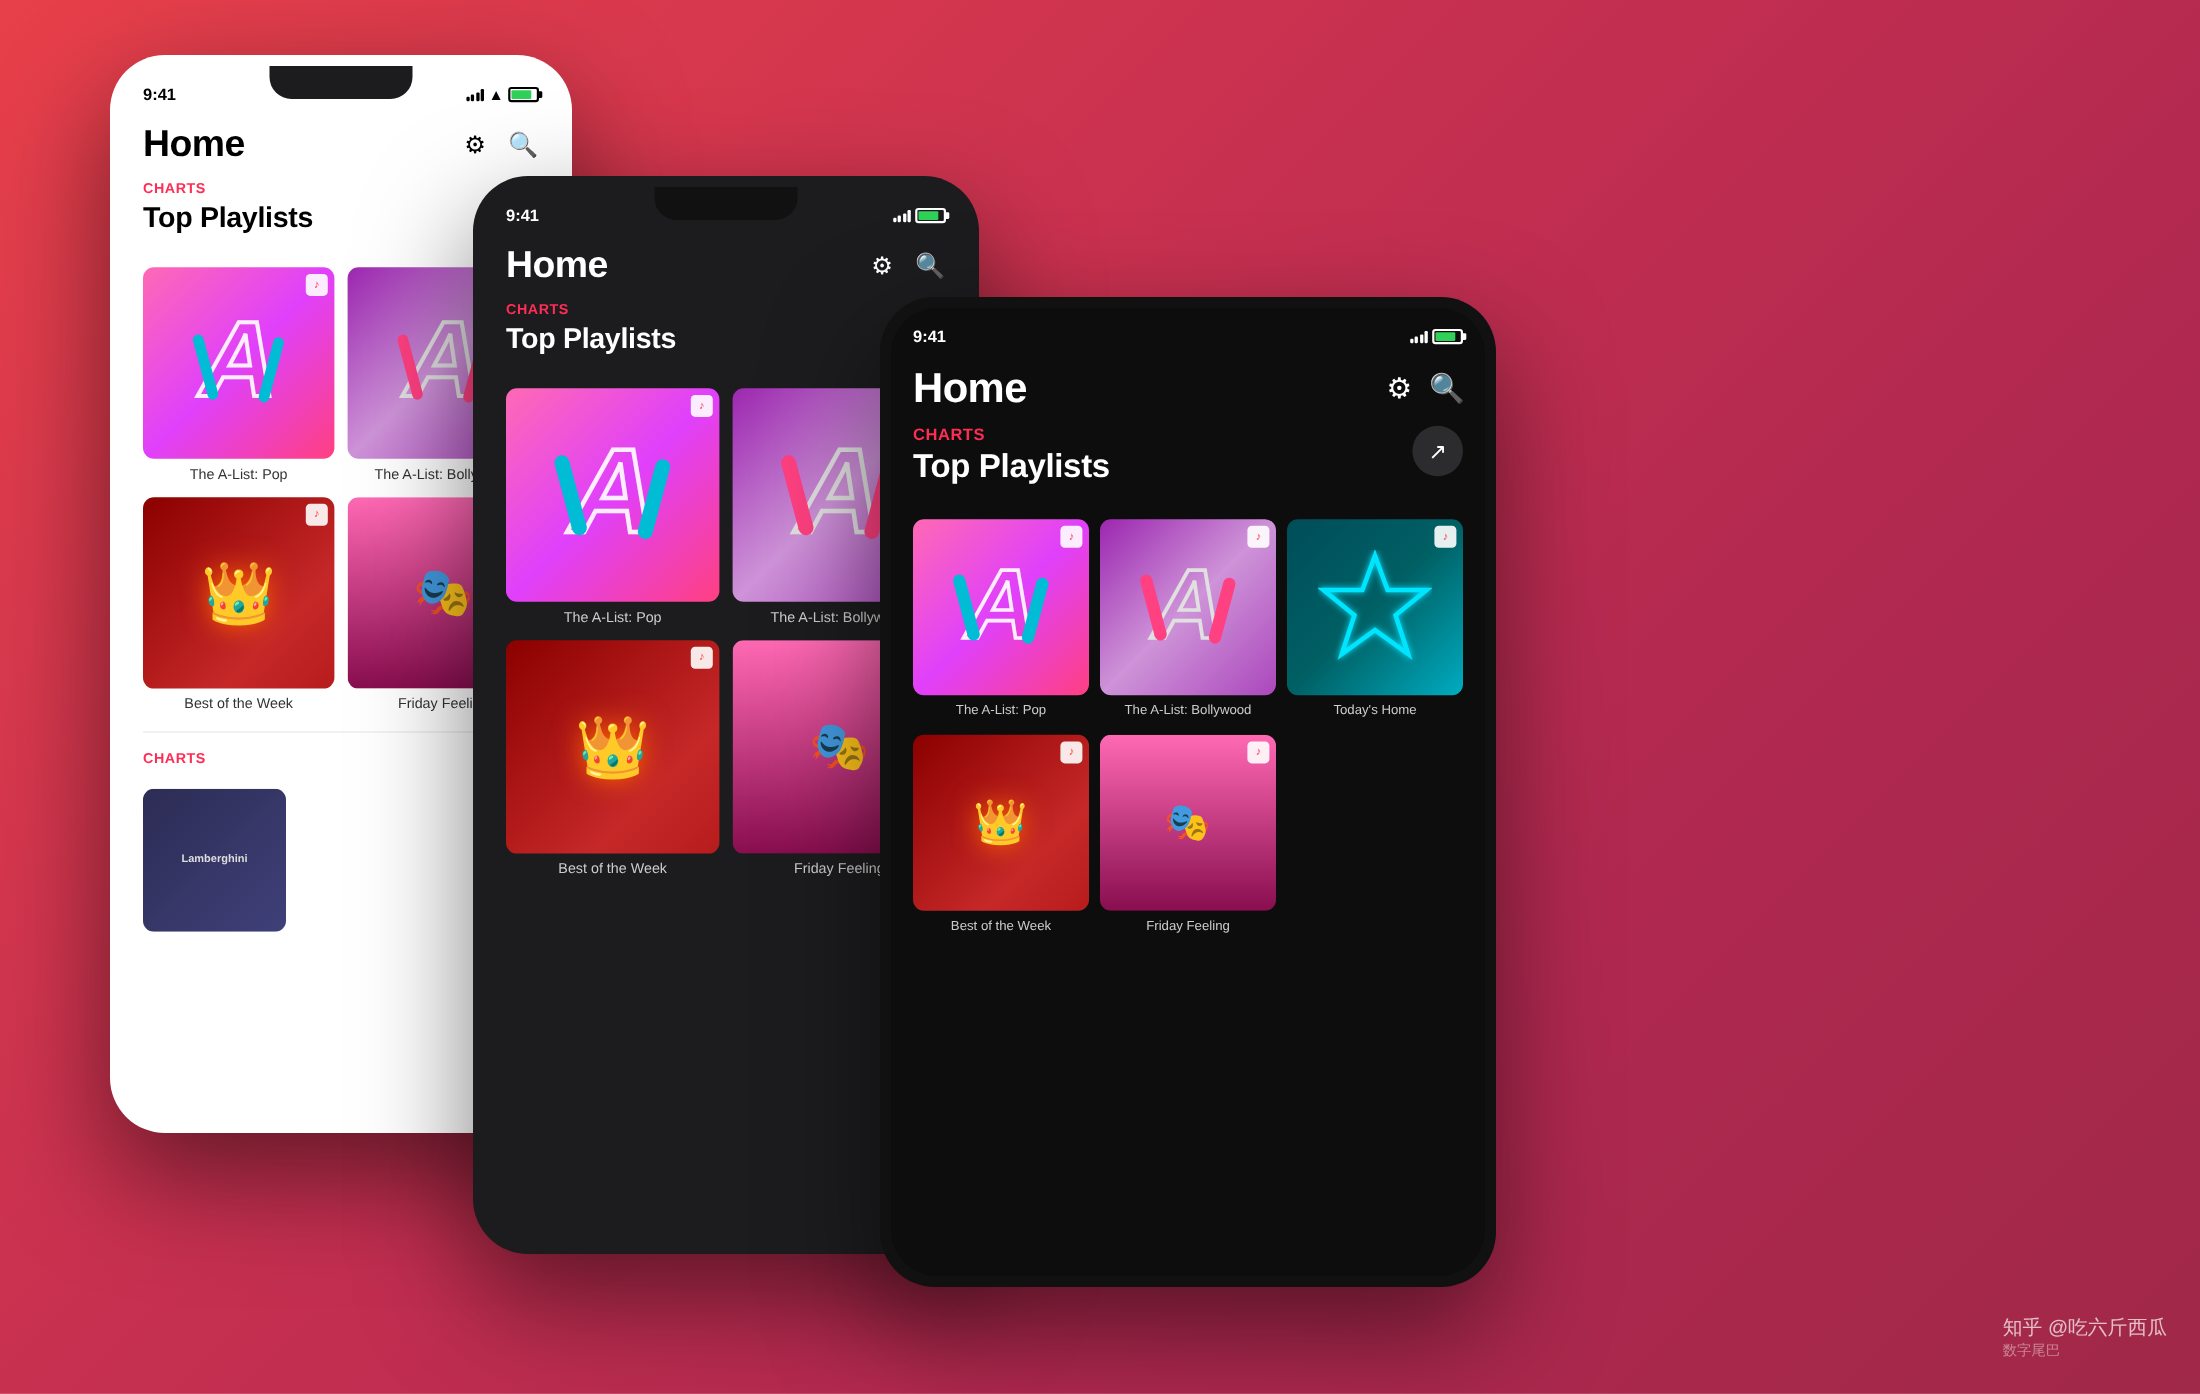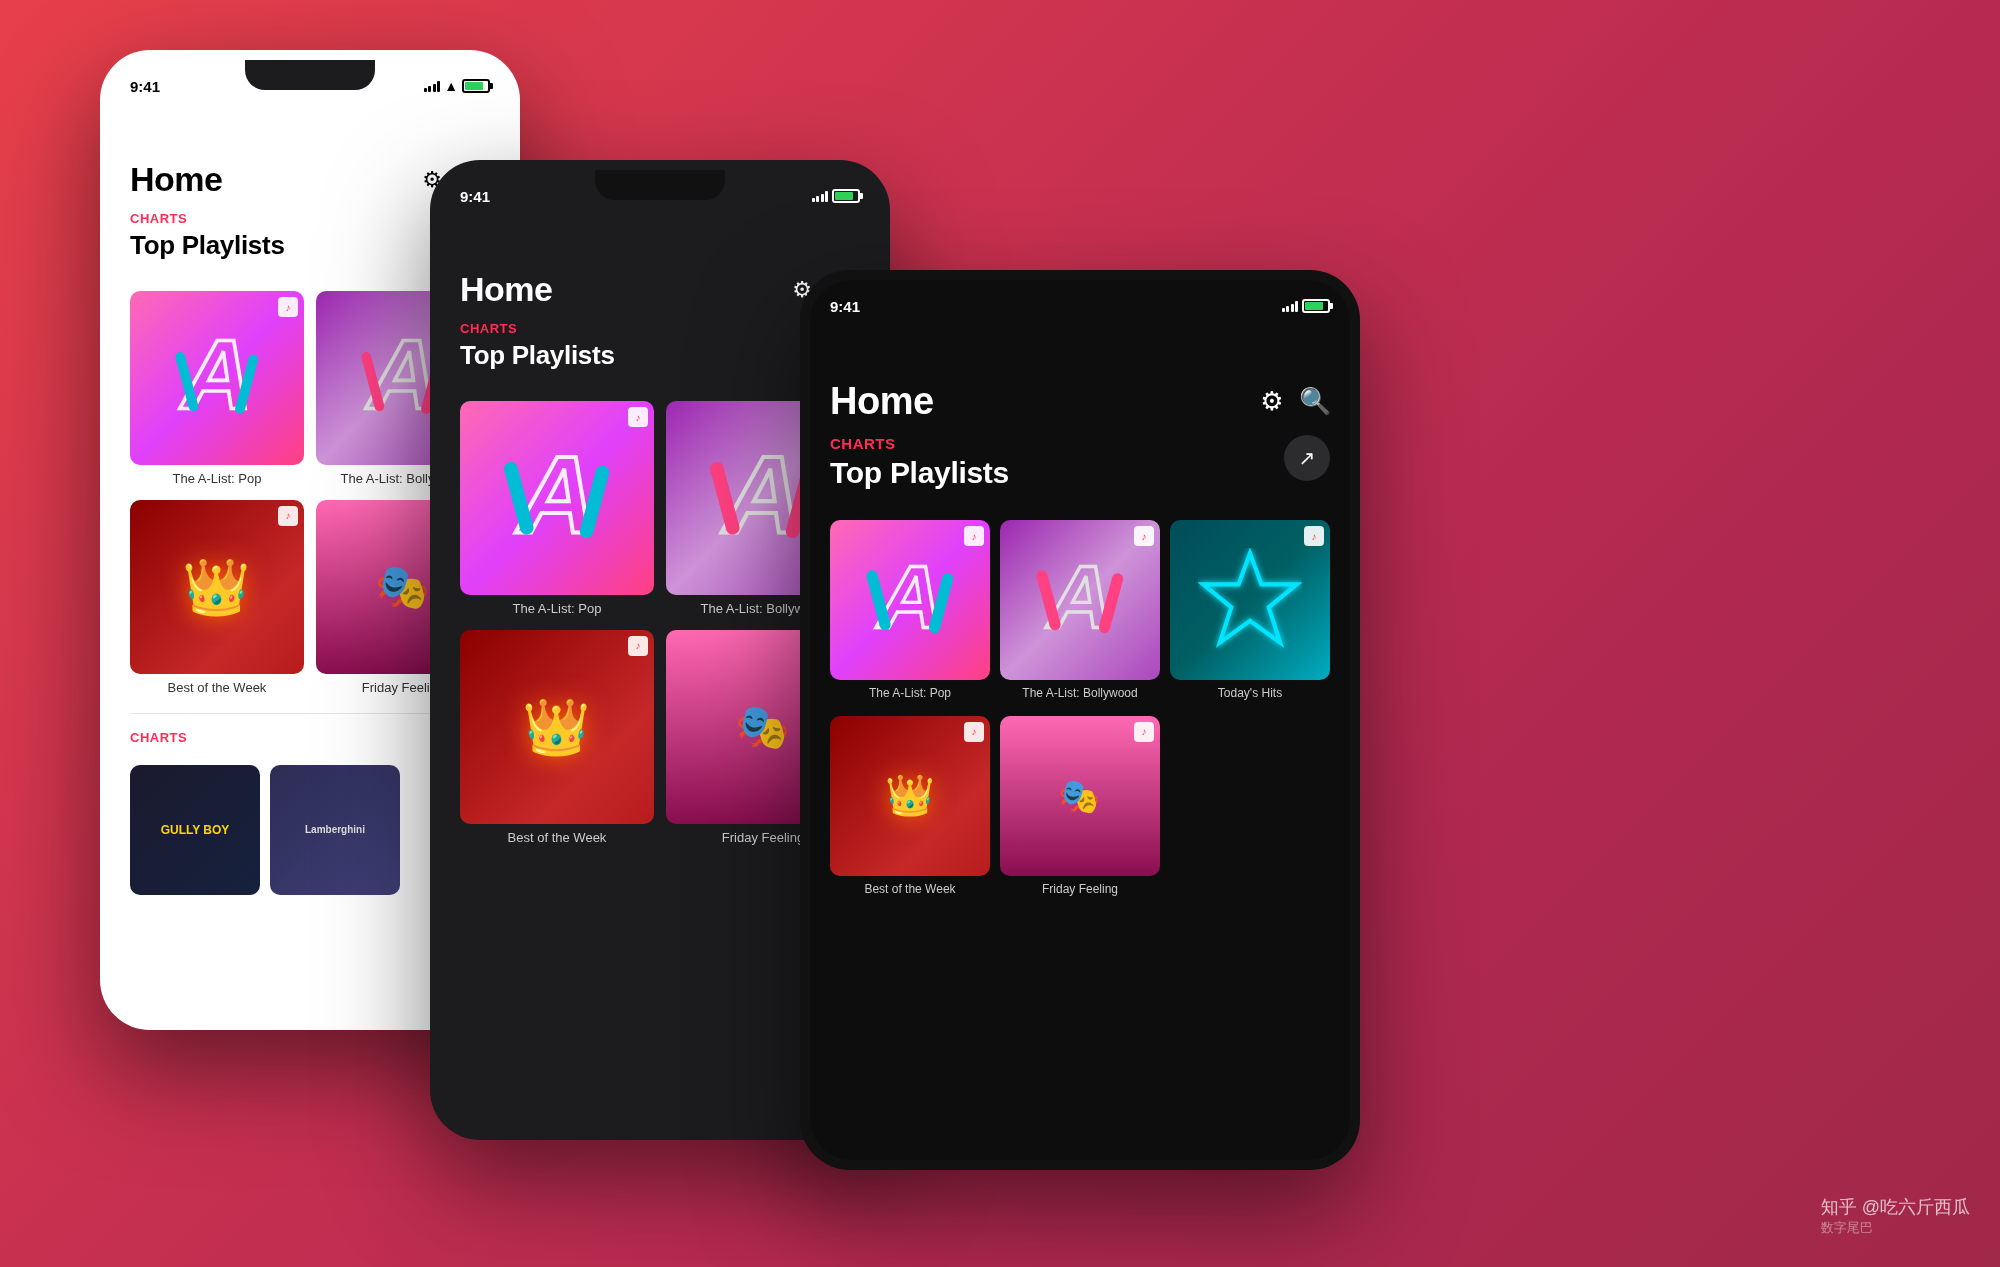--- a/index.html
+++ b/index.html
@@ -167,21 +167,20 @@
       bottom: 0;
       overflow: hidden;
     }
 
     
     .app-header {
       padding: 8px 20px 12px;
       display: flex;
       align-items: center;
       justify-content: space-between;
-      margin-top: 48px;
     }
 
     .app-title {
       font-size: 34px;
       font-weight: 700;
       letter-spacing: -0.5px;
     }
 
     .phone-1 .app-title { color: #000; }
     .phone-2 .app-title { color: #fff; }
@@ -493,23 +492,20 @@
           </div>
           <span class="album-art-label" style="color:#333;">Friday Feeling</span>
         </div>
       </div>
 
       <div class="divider"></div>
       <div class="section">
         <div class="section-label">CHARTS</div>
       </div>
       <div class="top-songs-art-row">
-        <div class="song-art art-gullyboy">
-          <span>GULLY BOY</span>
-        </div>
         <div class="song-art art-lamberghini">
           <span>Lamberghini</span>
         </div>
       </div>
     </div>
   </div>
 </div>
 
 <div class="phone phone-2">
   <div class="phone-screen">
@@ -662,21 +658,21 @@
                 <filter id="glow">
                   <feGaussianBlur stdDeviation="3" result="coloredBlur"></feGaussianBlur>
                   <feMerge>
                       <feMergeNode in="coloredBlur"></feMergeNode>
                       <feMergeNode in="SourceGraphic"></feMergeNode>
                     </feMerge>
                 </filter>
               </defs>
             </svg>
           </div>
-          <span class="album-art-label" style="color:#ccc;font-size:12px;">Today's Hits</span>
+          <span class="album-art-label" style="color:#ccc;font-size:12px;">Today's Home</span>
         </div>
       </div>
 
       <div style="height:14px;"></div>
       <div class="playlist-grid-3">
         <div class="playlist-item">
           <div class="album-art art-best-week">
             <div class="apple-music-badge">♪</div>
             <span style="font-size:40px;filter:drop-shadow(0 0 12px #ff6500);">👑</span>
           </div>

